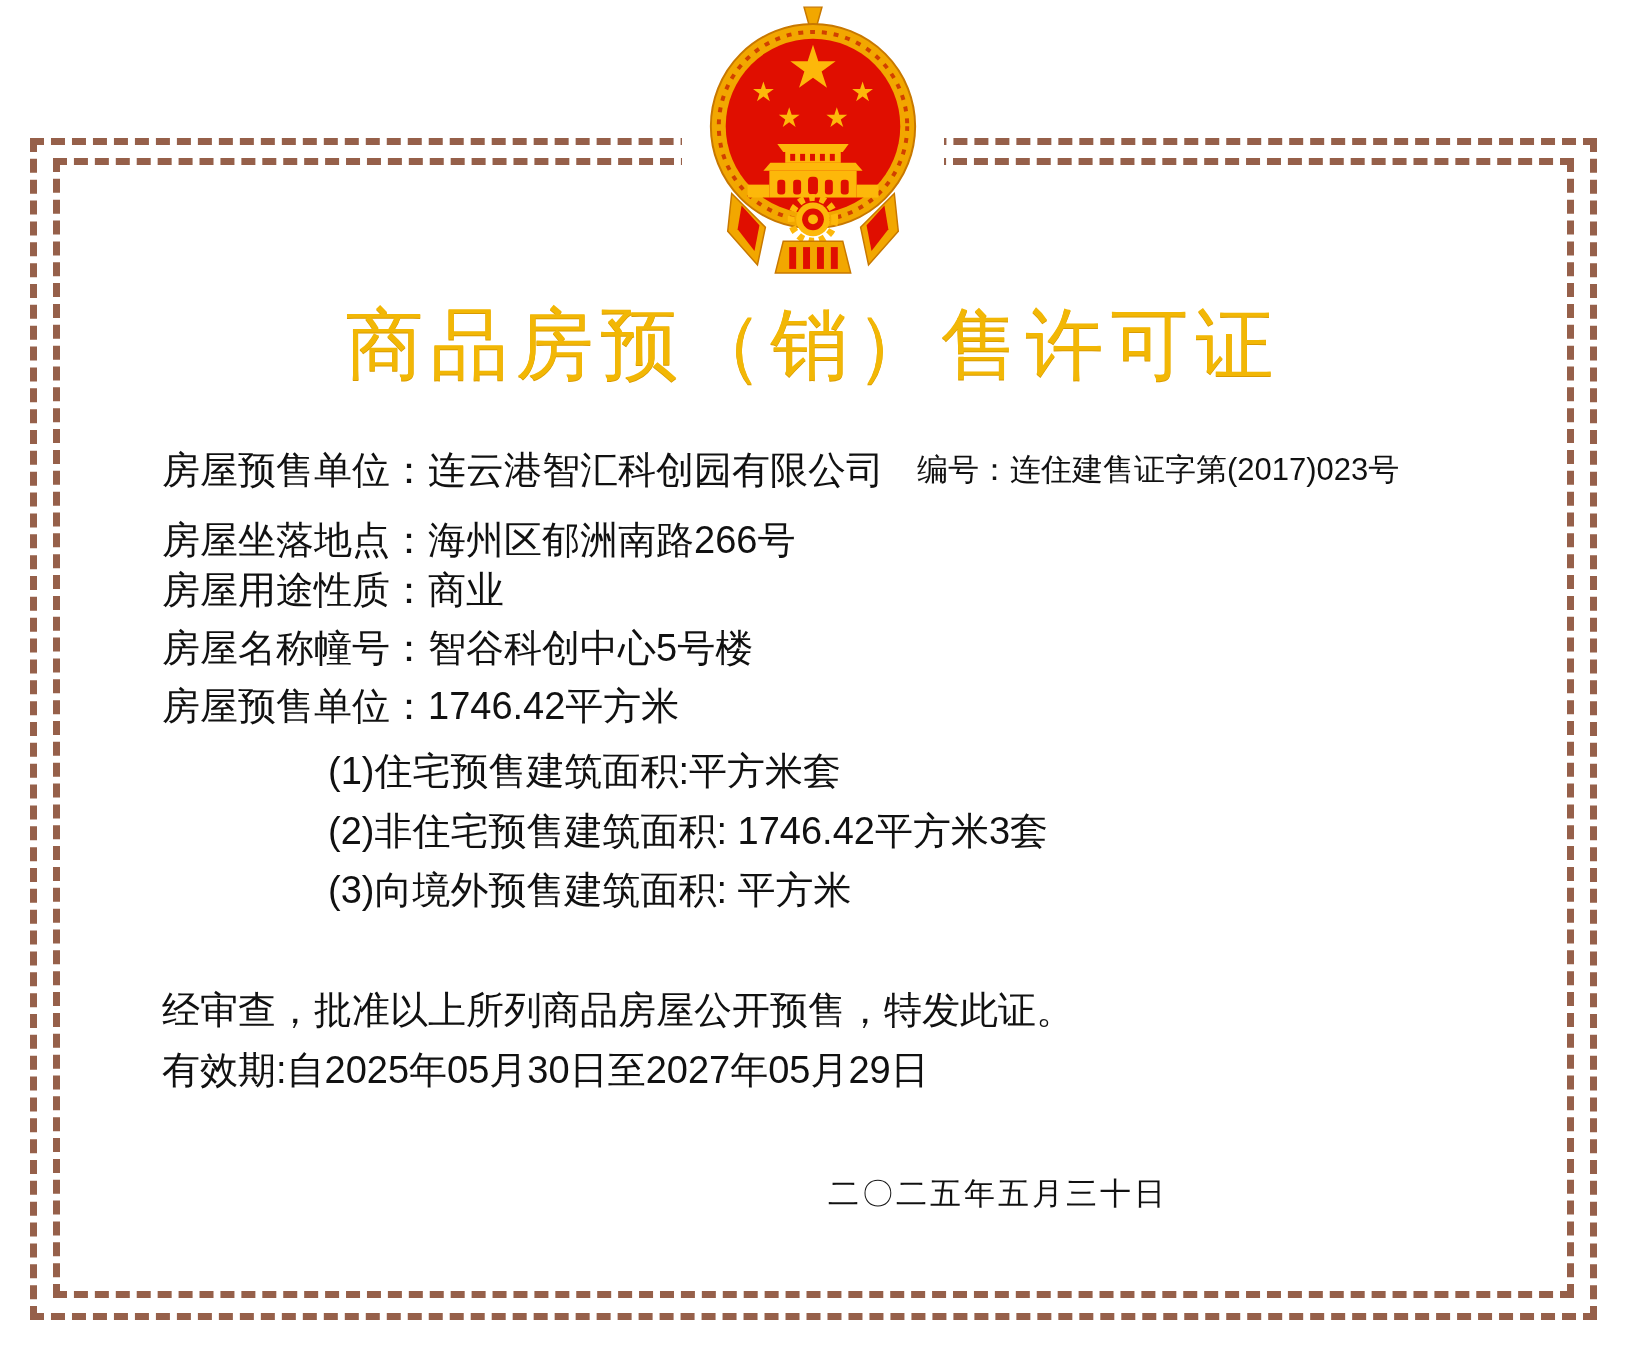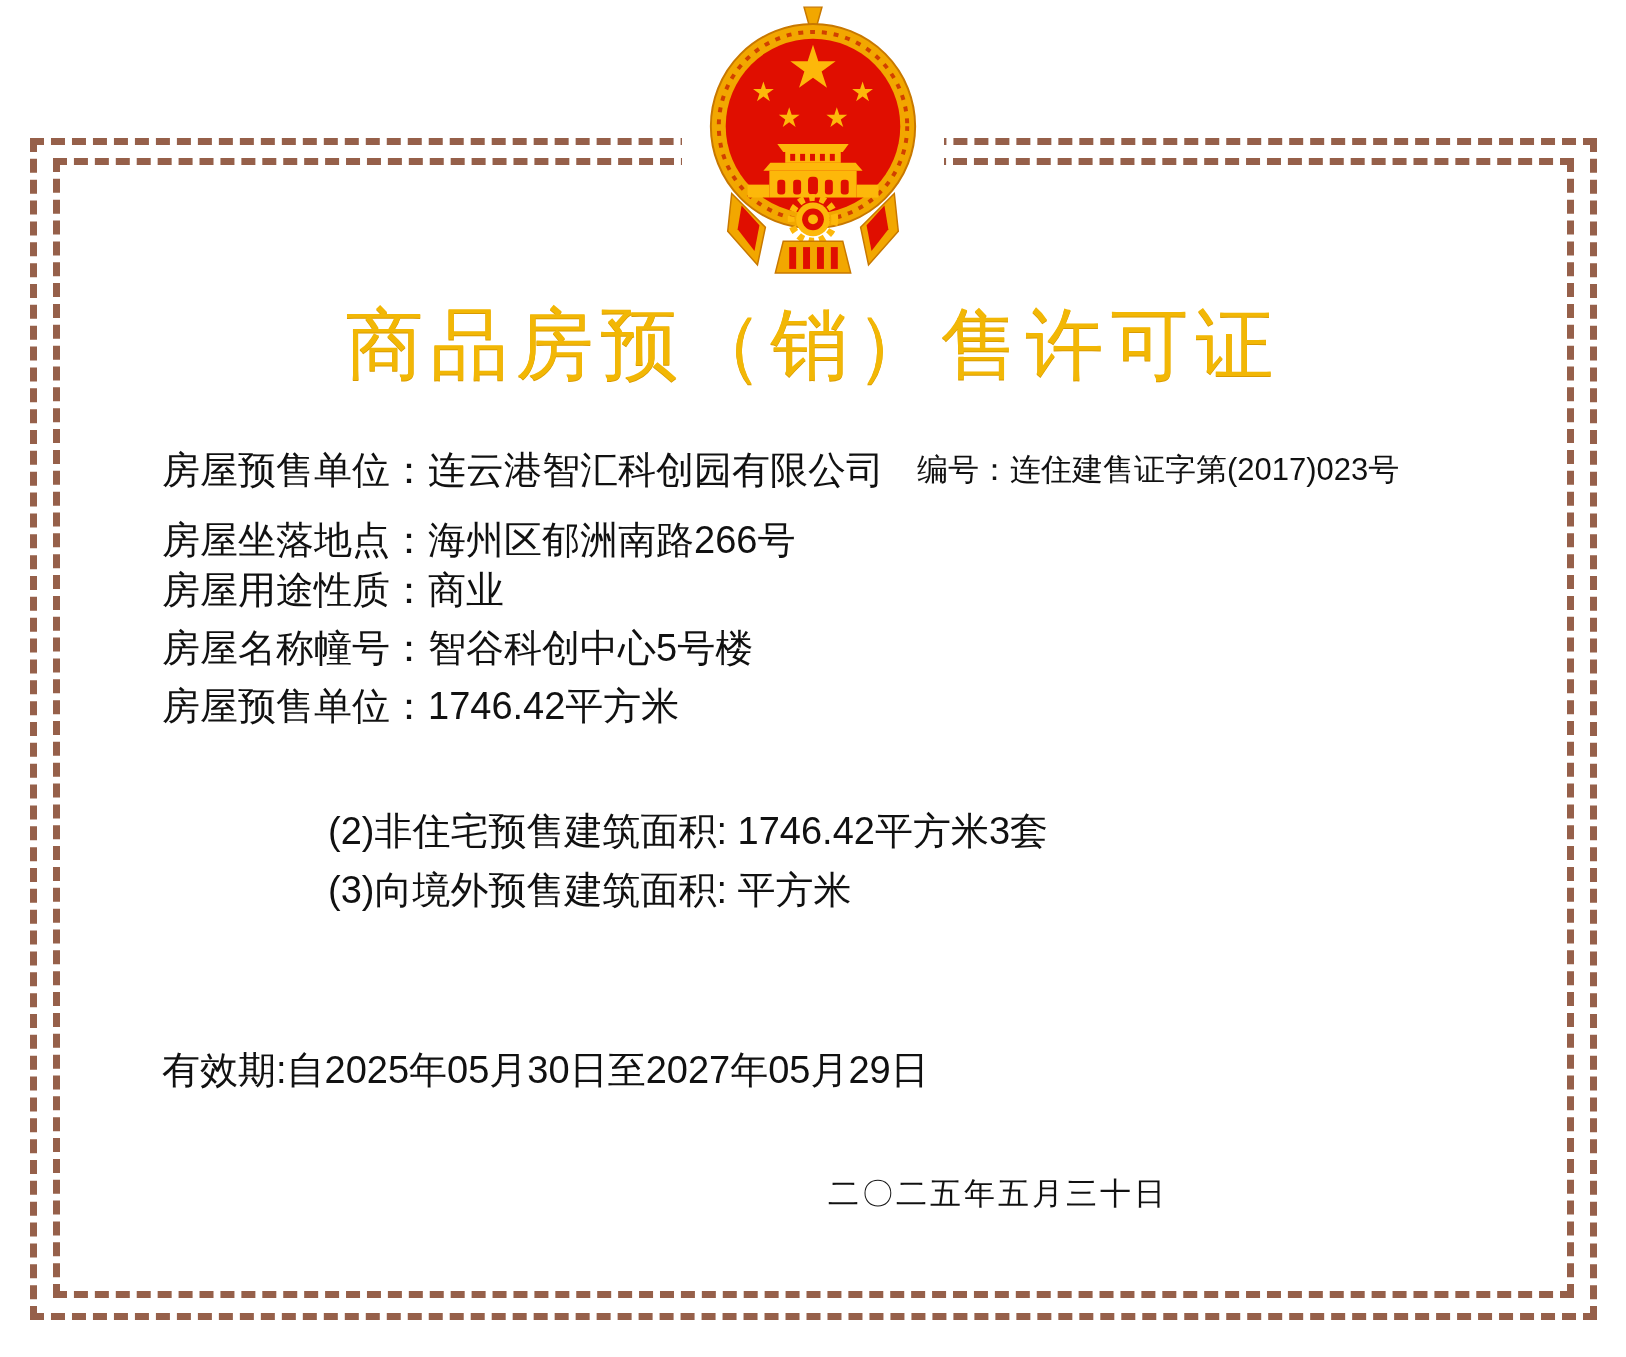--- a/index.html
+++ b/index.html
@@ -134,21 +134,23 @@
   </div>
 
   <div class="row r4">
     <span class="lbl">房屋名称幢号：</span><span class="val">智谷科创中心5号楼</span>
   </div>
 
   <div class="row r5">
     <span class="lbl">房屋预售单位：</span><span class="val">1746.42平方米</span>
   </div>
 
+  <div class="row indent s1">(1)住宅预售建筑面积:平方米套</div>
   <div class="row indent s2">(2)非住宅预售建筑面积: 1746.42平方米3套</div>
   <div class="row indent s3">(3)向境外预售建筑面积: 平方米</div>
 
+  <div class="row approval">经审查，批准以上所列商品房屋公开预售，特发此证。</div>
   <div class="row validity">有效期:自2025年05月30日至2027年05月29日</div>
 
 
   <div class="issue-date">二〇二五年五月三十日</div>
 
 </div>
 
 </body></html>

